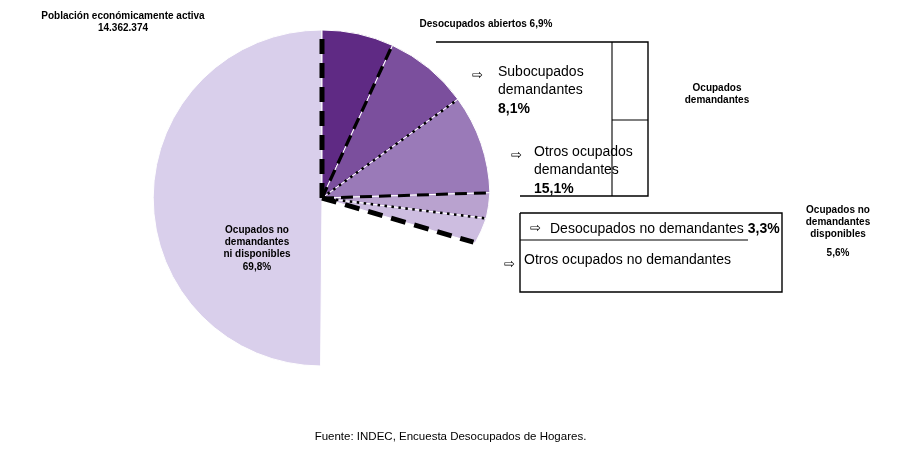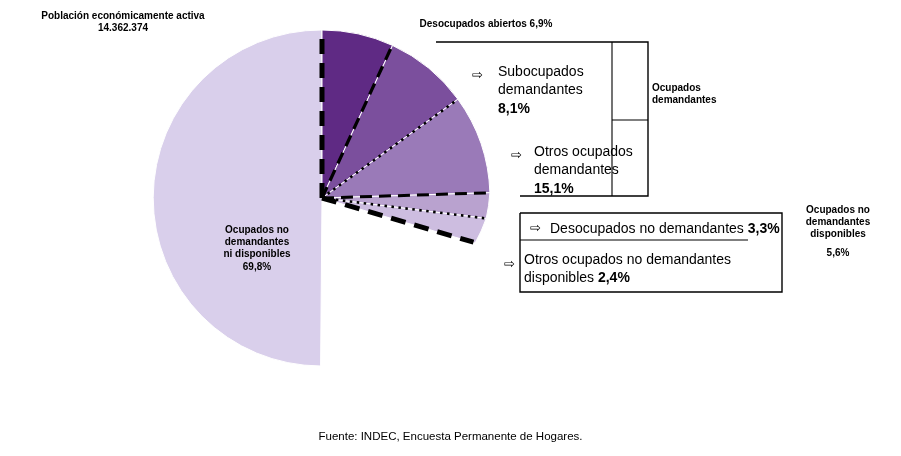--- a/index.html
+++ b/index.html
@@ -53,21 +53,21 @@
     text-align: center;
   }
   #label-ocupados-nd {
     left: 182px; top: 224px;
     width: 150px;
     text-align: center;
   }
   #label-ocup-dem {
     left: 652px; top: 82px;
     width: 130px;
-    text-align: left;
+    text-align: center;
   }
   #label-ocup-no-dem {
     left: 778px; top: 204px;
     width: 120px;
     text-align: center;
   }
 
   #sub-demandantes {
     left: 498px; top: 62px;
     width: 120px;
@@ -202,20 +202,19 @@
   </div>
 
   <span class="arrow" id="arrow-3">⇨</span>
   <div class="abs lbl-small" id="sub-no-dem">
     <span>Desocupados no demandantes </span><b>3,3%</b>
   </div>
 
   <span class="arrow" id="arrow-4">⇨</span>
   <div class="abs lbl-small" id="otros-no-dem">
     <div>Otros ocupados no demandantes</div>
-    <div><span>disponibles </span><b>2,4%</b></div>
   </div>
 
   <div class="abs" id="source">
-    <span class="src-label">Fuente:</span><span> INDEC, Encuesta Permanente de Hogares.</span>
+    <span class="src-label">Fuente:</span><span> INDEC, Encuesta Desocupados de Hogares.</span>
   </div>
 
 </div>
 
 </body></html>

